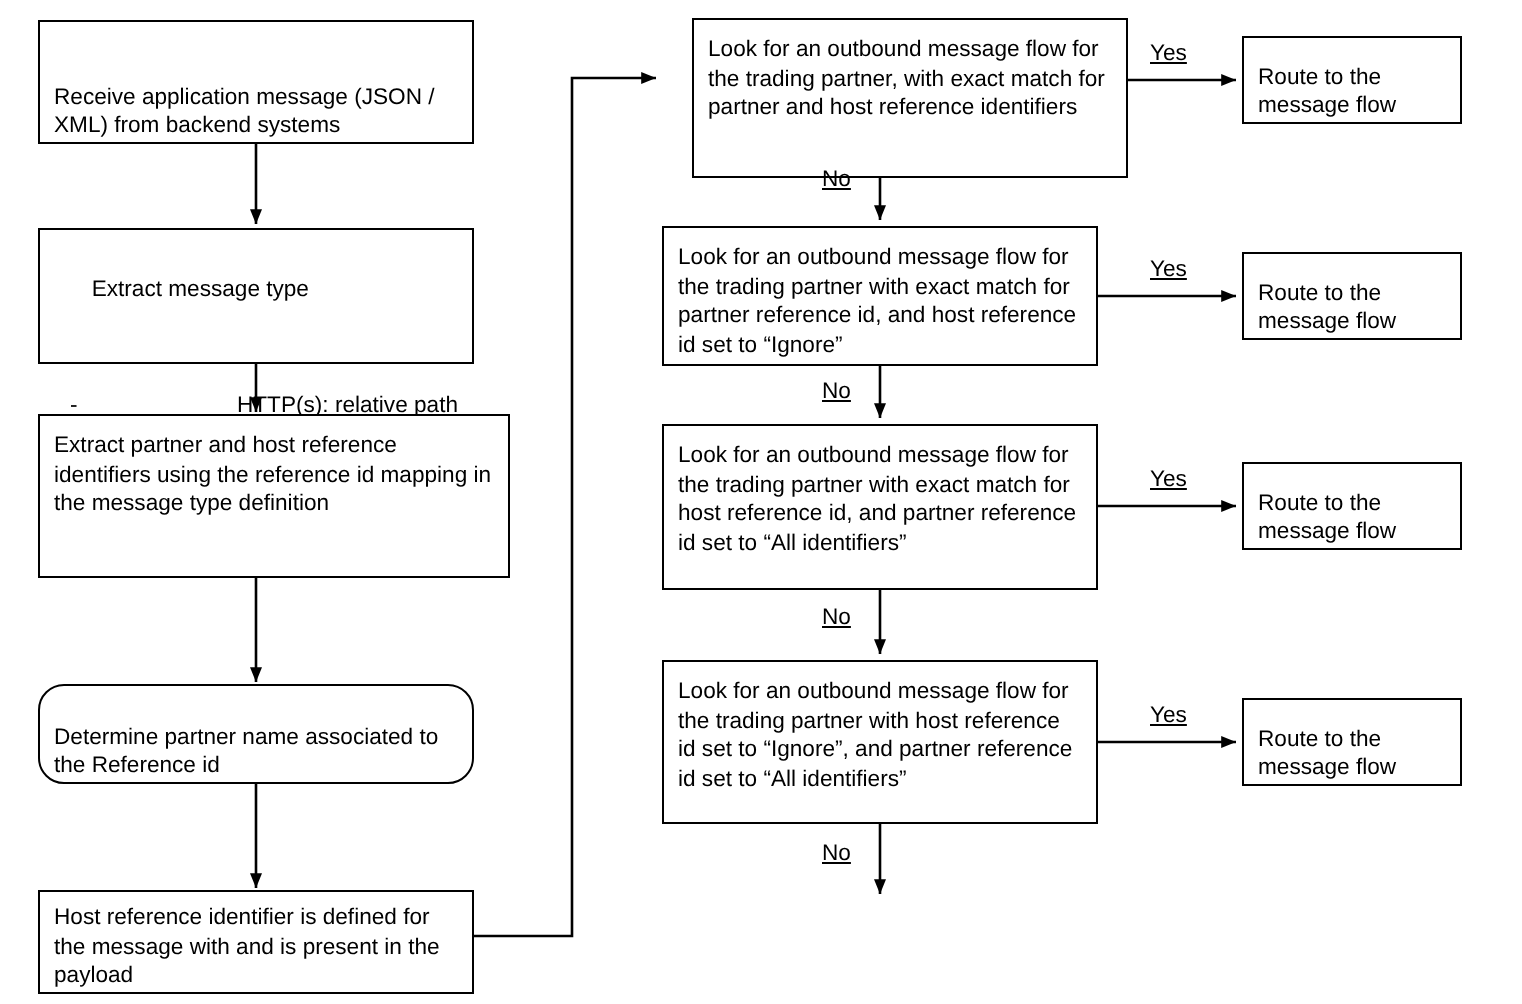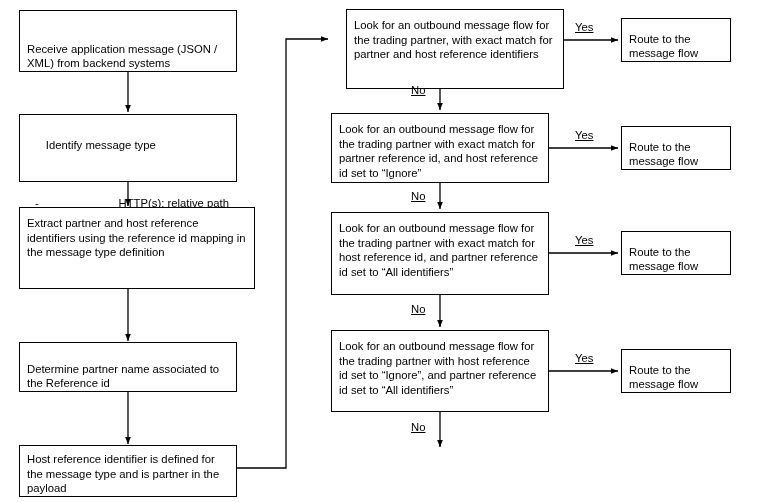--- a/index.html
+++ b/index.html
@@ -103,38 +103,38 @@
       <path d="M549,371 L618,371" marker-end="url(#arrow)"></path>
     </g>
   </svg>
 
   <div class="node" style="left:19px; top:10px; width:218px; height:62px;">
     <span class="txt">Receive application message (JSON / XML) from backend systems</span>
   </div>
 
   <div class="node vtop" style="left:19px; top:114px; width:218px; height:68px;">
     <span class="txt">
-      <span>Identify message type</span>
+      <span>Extract message type</span>
       <ul class="bullets">
         <li>HTTP(s): relative path</li>
         <li>SFTP: File name pattern</li>
       </ul>
     </span>
   </div>
 
   <div class="node vtop" style="left:19px; top:207px; width:236px; height:82px;">
     <span class="txt">Extract partner and host reference identifiers using the reference id mapping in the message type definition</span>
   </div>
 
-  <div class="node" style="left:19px; top:342px; width:218px; height:50px;">
+  <div class="node" style="left:19px; top:342px; width:218px; height:50px;border-radius:13px;">
     <span class="txt">Determine partner name associated to the Reference id</span>
   </div>
 
   <div class="node" style="left:19px; top:445px; width:218px; height:52px;">
-    <span class="txt">Host reference identifier is defined for the message type and is partner in the payload</span>
+    <span class="txt">Host reference identifier is defined for the message with and is present in the payload</span>
   </div>
 
   <div class="node vtop" style="left:346px; top:9px; width:218px; height:80px;">
     <span class="txt">Look for an outbound message flow for the trading partner, with exact match for partner and host reference identifiers</span>
   </div>
 
   <div class="node vtop" style="left:331px; top:113px; width:218px; height:70px;">
     <span class="txt">Look for an outbound message flow for the trading partner with exact match for partner reference id, and host reference id set to “Ignore”</span>
   </div>
 

